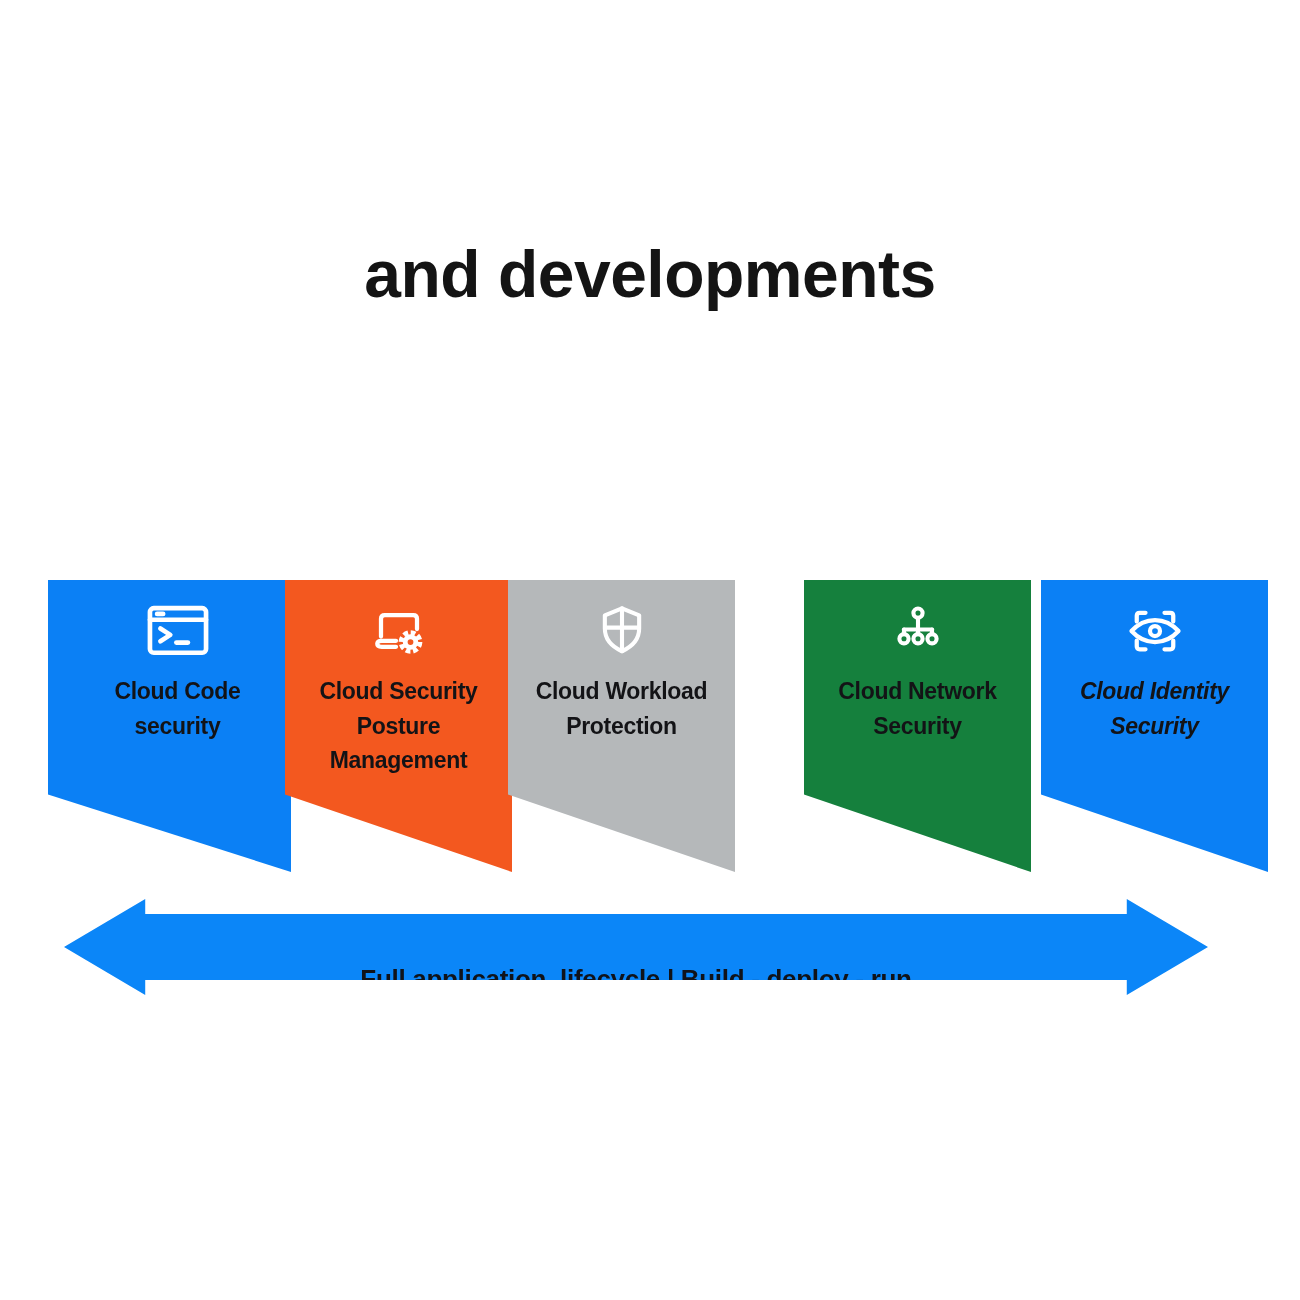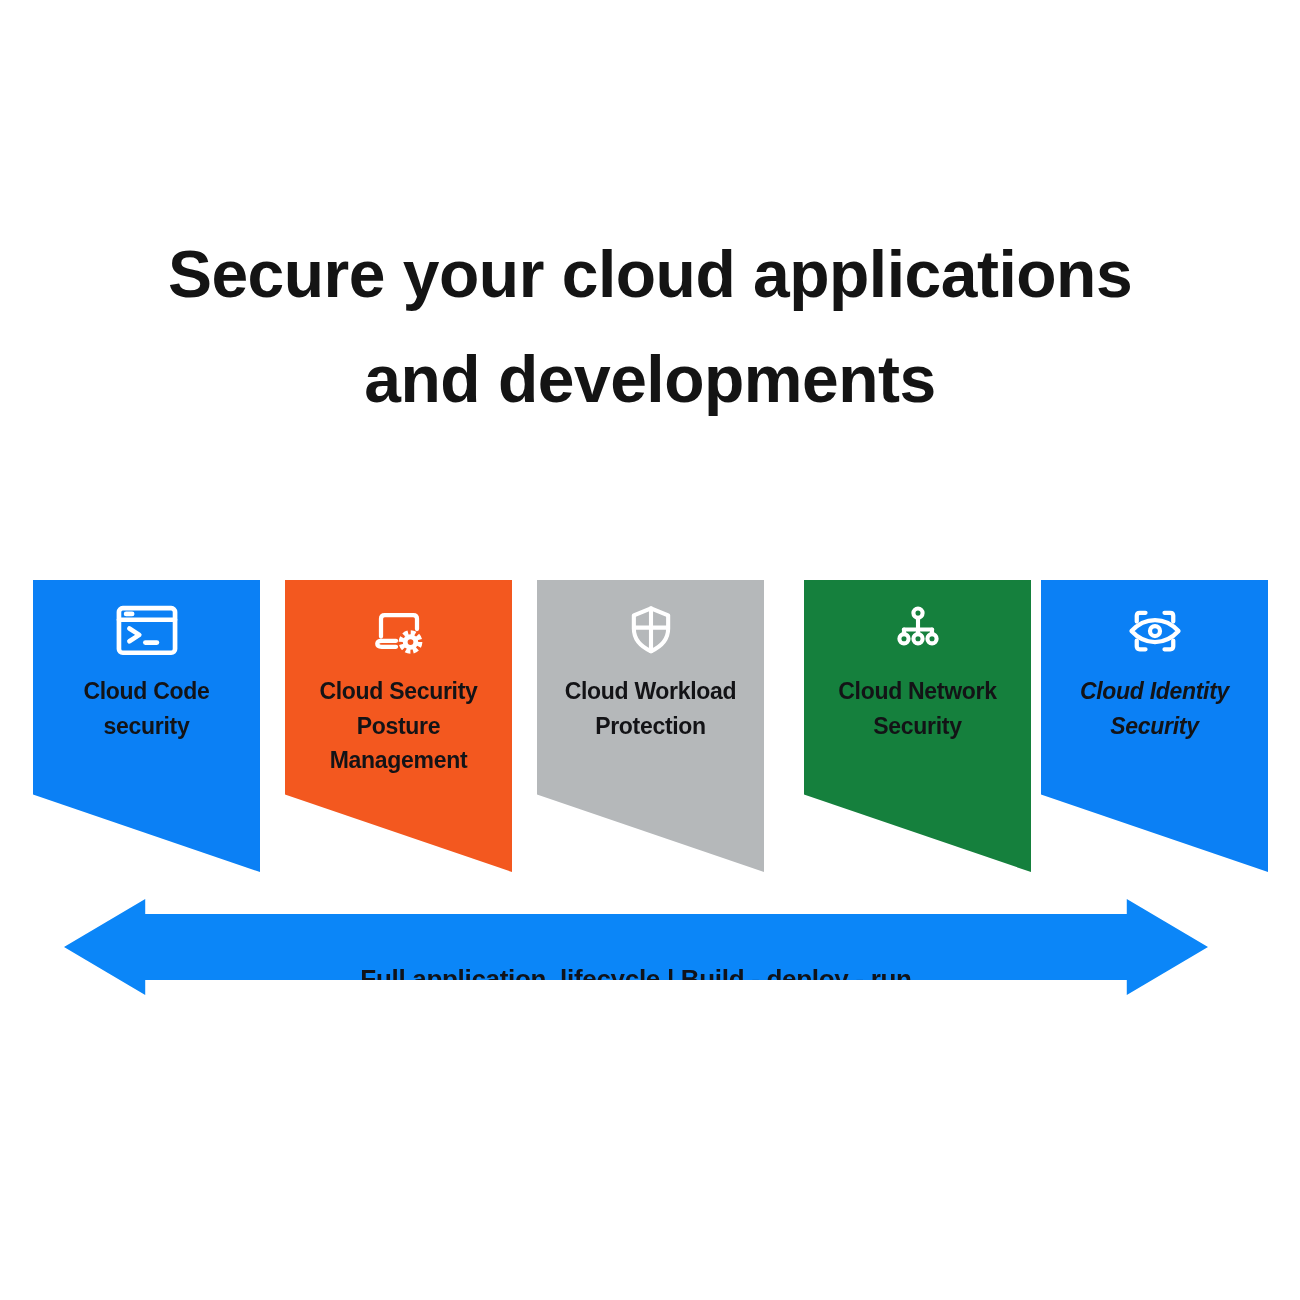--- a/index.html
+++ b/index.html
@@ -30,23 +30,23 @@
   .banner {
     position: absolute;
     top: 580px;
     width: 227px;
     height: 292px;
     clip-path: polygon(0 0, 100% 0, 100% 100%, 0 73.5%);
     display: flex;
     flex-direction: column;
     align-items: center;
   }
-  .banner.b1 { left: 33px; }
+  .banner.b1 { left: 48px; padding-left: 16px; }
   .banner.b2 { left: 285px; }
-  .banner.b3 { left: 537px; }
+  .banner.b3 { left: 508px; }
   .banner.b4 { left: 789px; }
   .banner.b5 { left: 1041px; }
 
   .banner-icon {
     margin-top: 20px;
     height: 62px;
     display: flex;
     align-items: center;
     justify-content: center;
   }
@@ -94,21 +94,20 @@
     white-space: pre;
     margin-top: -2px;
   }
 </style>
 </head>
 <body>
 
 <div class="canvas">
 
   <div class="title">
-    <span>Secure your cloud applications</span>
     <span>and developments</span>
   </div>
 
   <div class="banner b1" style="background-color: rgb(11, 128, 245);">
     <div class="banner-icon">
       <svg width="66" height="58" viewBox="0 0 24 21">
         <rect x="1.8" y="2.2" width="20.4" height="16.2" rx="1.4"></rect>
         <line x1="1.8" y1="6.4" x2="22.2" y2="6.4"></line>
         <line x1="4.4" y1="4.3" x2="6.6" y2="4.3"></line>
         <polyline points="5.6 9.6, 9.2 11.9, 5.6 14.2"></polyline>

